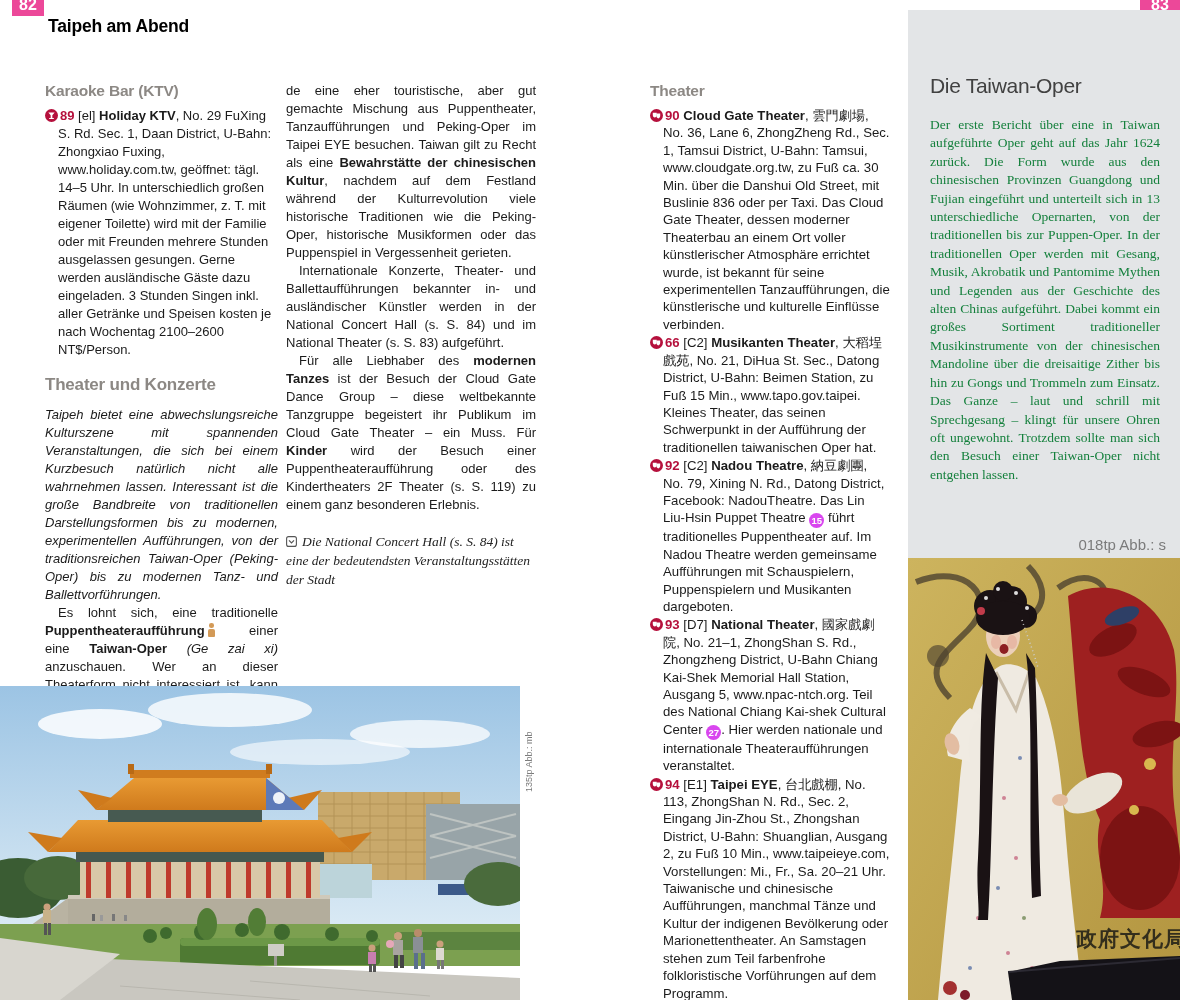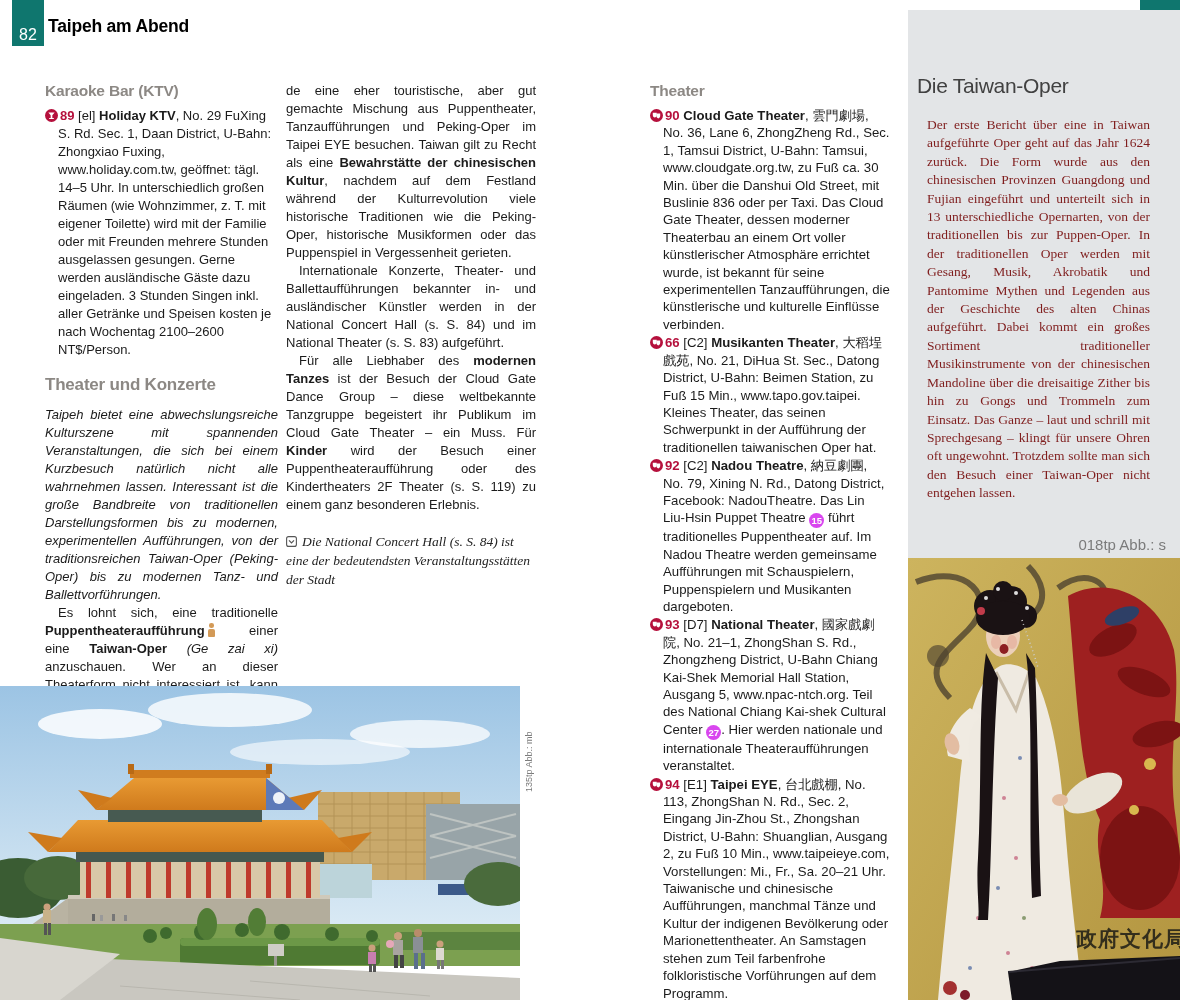--- a/index.html
+++ b/index.html
@@ -1,21 +1,21 @@
 <!DOCTYPE html>
 <html><head>
 <meta charset="utf-8">
 <style>
   html,body{margin:0;padding:0;background:#ffffff;}
   .page{position:relative;width:1180px;height:1000px;background:#fff;overflow:hidden;
         font-family:"Liberation Sans",sans-serif;color:#1b1b1b;}
 
   
-  .pgnum{position:absolute;top:0;height:46px;background:#0f766e;color:#fff;
-         font-weight:400;font-size:16px;display:flex;align-items:flex-end;justify-content:center;
+  .pgnum{position:absolute;top:0;height:16px;background:#ec4899;color:#fff;
+         font-weight:700;font-size:16px;display:flex;align-items:flex-end;justify-content:center;
          padding-bottom:2px;box-sizing:border-box;}
   .pgnum-left{left:12px;width:32px;}
   .pgnum-right{left:1140px;width:40px;}
   .hdr-title{position:absolute;top:16px;font-size:17.5px;font-weight:700;color:#000000;letter-spacing:-0.2px;white-space:nowrap;}
   .hdr-title-left{left:48px;}
   .hdr-title-right{right:48px;}
 
   
   .col{position:absolute;top:82px;}
   .col1{left:45px;width:233px;}
@@ -44,24 +44,24 @@
   .r-fig::before{content:"";position:absolute;left:2.5px;top:0;width:4.5px;height:4.5px;border-radius:50%;background:#d39a57;}
   .r-fig::after{content:"";position:absolute;left:1px;top:5.5px;width:7px;height:8px;background:#d39a57;border-radius:2px 2px 1px 1px;}
 
   
   .caption{margin-top:18px;font-family:"Liberation Serif",serif;font-style:italic;
            font-size:13.5px;line-height:19px;color:#222;text-align:left;}
   .cap-icon{display:inline-block;vertical-align:-1px;margin-right:5px;}
 
   
   .infobox{position:absolute;left:908px;top:10px;width:272px;height:548px;background:#e3e5e7;box-sizing:border-box;
-           padding:64px 20px 0 9px;}
+           padding:64px 20px 0 22px;}
   .infobox-title{margin:0 0 18px 0;font-size:21px;font-weight:500;color:#414141;letter-spacing:-0.3px;}
-  .infobox-body{margin:10px;font-family:"Liberation Serif",serif;font-size:13.5px;line-height:18.4px;
-                text-align:justify;color:#7f1d1d;}
+  .infobox-body{margin:0;font-family:"Liberation Serif",serif;font-size:13.5px;line-height:18.4px;
+                text-align:justify;color:#15803d;}
   .infobox-credit{position:absolute;right:14px;bottom:5px;font-size:15px;color:#7b7b7b;}
 
   
   .photo-left{position:absolute;left:0;top:686px;width:520px;height:314px;}
   .photo-right{position:absolute;left:908px;top:558px;width:272px;height:442px;}
   .credit-v{position:absolute;left:524px;top:792px;transform:rotate(-90deg);transform-origin:0 0;
             font-size:9px;color:#7b7b7b;white-space:nowrap;}
 
   svg{display:block;}
 </style>

